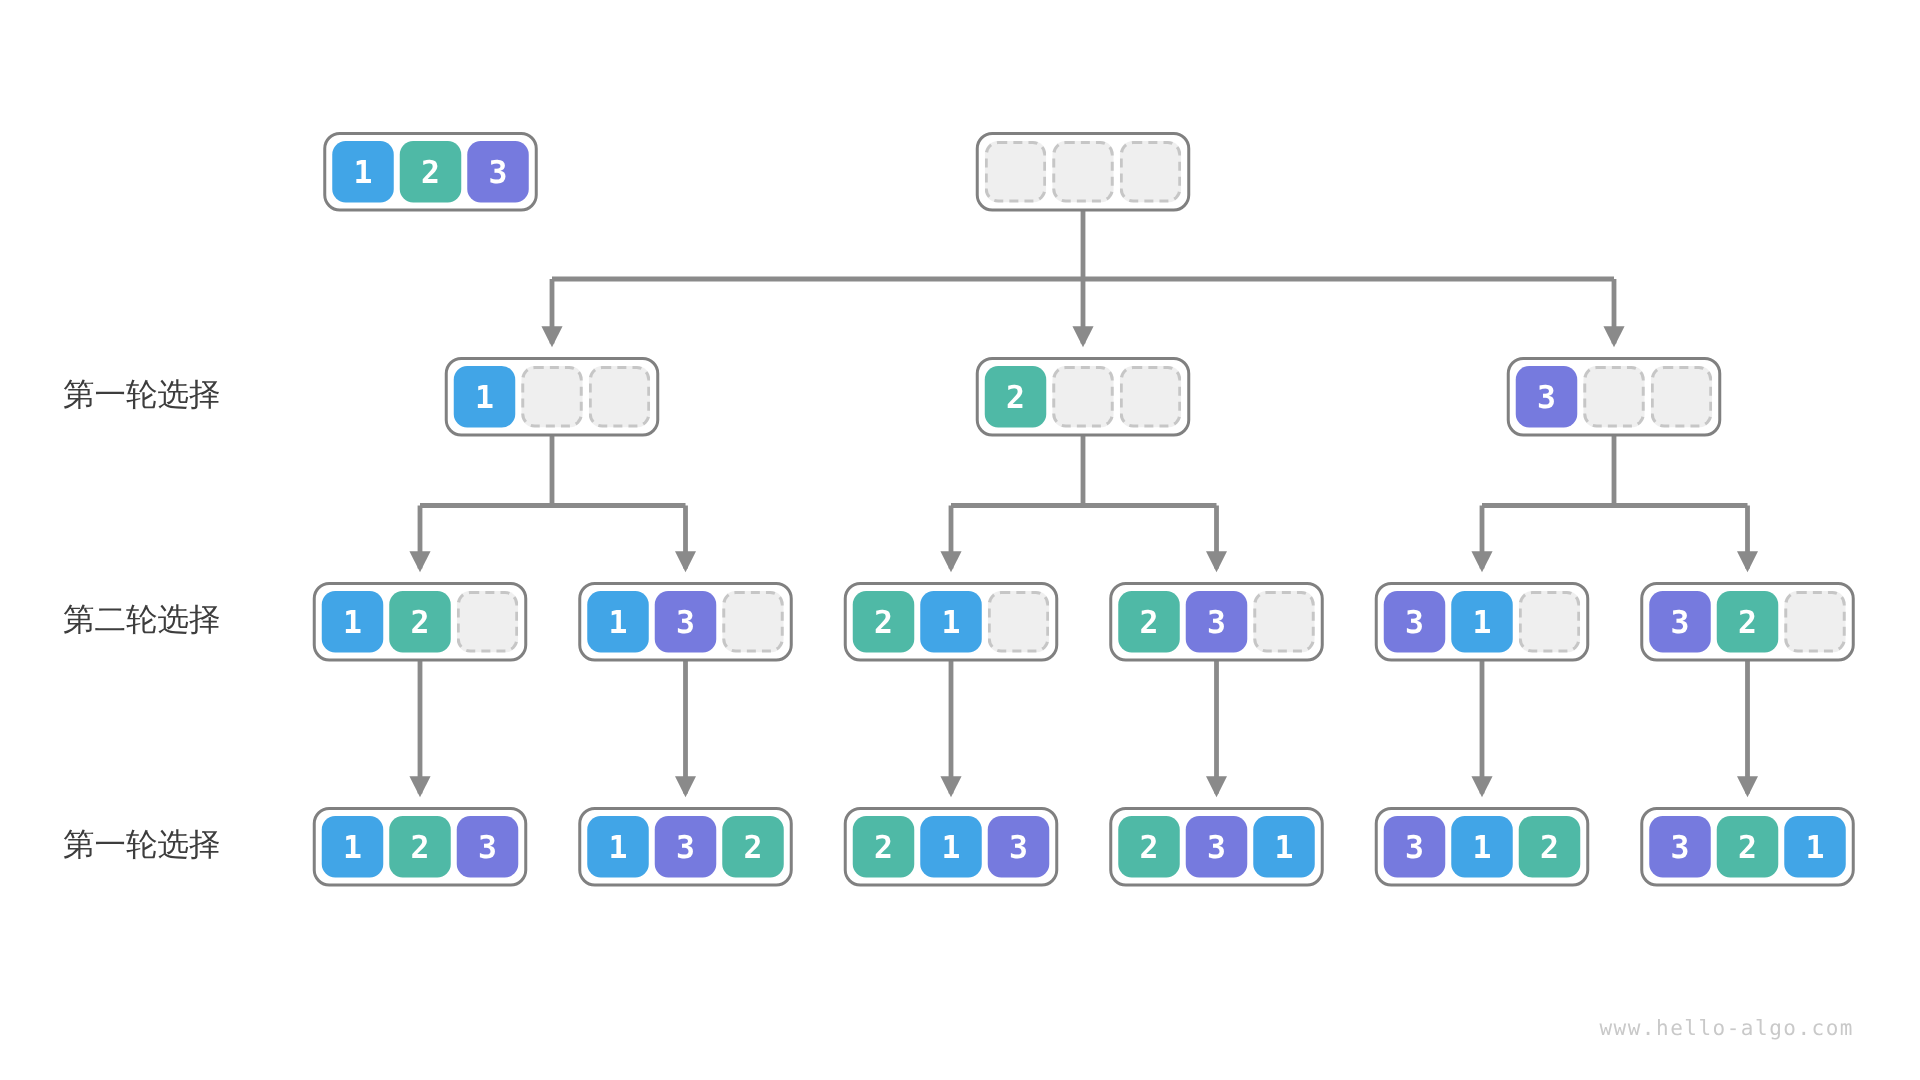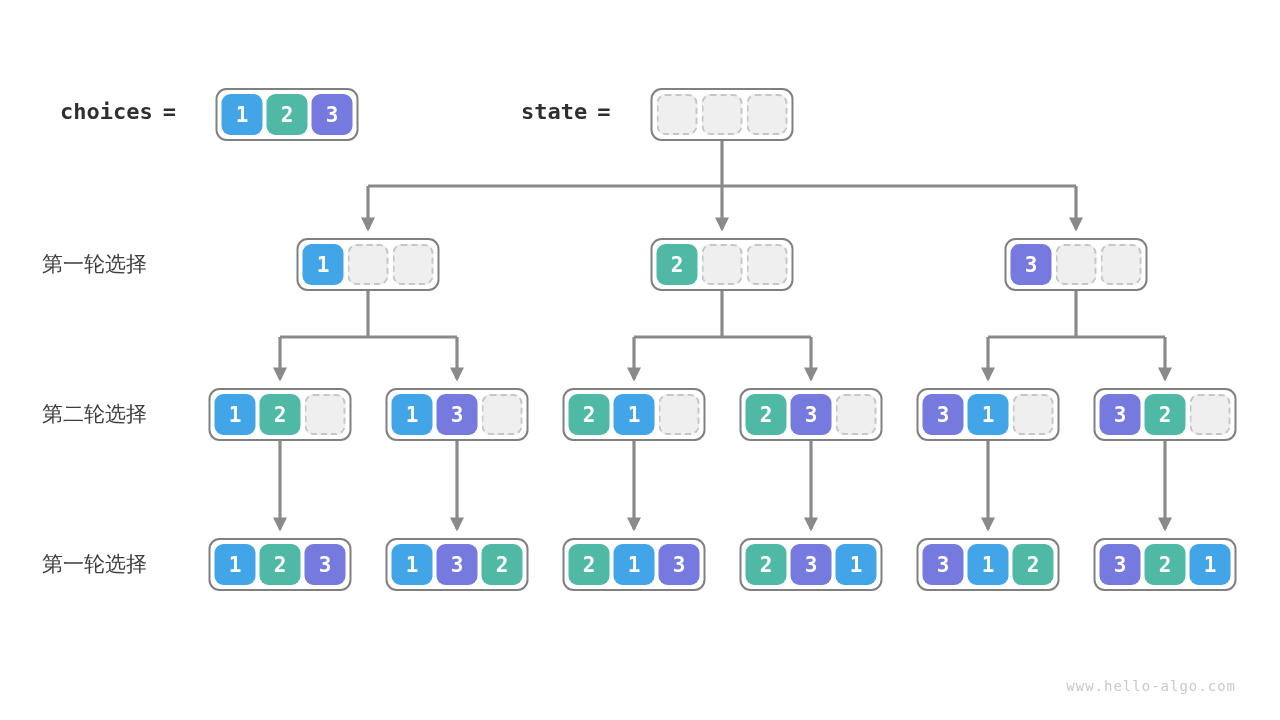--- a/index.html
+++ b/index.html
@@ -106,34 +106,28 @@
         <line x1="1165" y1="337" x2="1165" y2="379" marker-end="url(#ah)"></line>
         <line x1="280" y1="439" x2="280" y2="529" marker-end="url(#ah)"></line>
         <line x1="457" y1="439" x2="457" y2="529" marker-end="url(#ah)"></line>
         <line x1="634" y1="439" x2="634" y2="529" marker-end="url(#ah)"></line>
         <line x1="811" y1="439" x2="811" y2="529" marker-end="url(#ah)"></line>
         <line x1="988" y1="439" x2="988" y2="529" marker-end="url(#ah)"></line>
         <line x1="1165" y1="439" x2="1165" y2="529" marker-end="url(#ah)"></line>
       </g>
   </svg>
 
-  <div class="var-label" style="left:60px; top:88px;">
-    <span>choices</span><span class="eq">=</span>
-  </div>
   <div id="choices-box-slot">
       <div class="array-box" style="left: 287px; top: 88px;">
         <div class="cell" style="background: rgb(65, 165, 231);">1</div>
         <div class="cell" style="background: rgb(79, 185, 166);">2</div>
         <div class="cell" style="background: rgb(118, 122, 222);">3</div>
       </div>
     </div>
 
-  <div class="var-label" style="left:521px; top:88px;">
-    <span>state</span><span class="eq">=</span>
-  </div>
   <div id="state-box-slot">
       <div class="array-box" style="left: 722px; top: 88px;">
         <div class="cell empty"></div>
         <div class="cell empty"></div>
         <div class="cell empty"></div>
       </div>
     </div>
 
   <div class="row-label" style="top:237px;">第一轮选择</div>
   <div class="row-label" style="top:387px;">第二轮选择</div>

